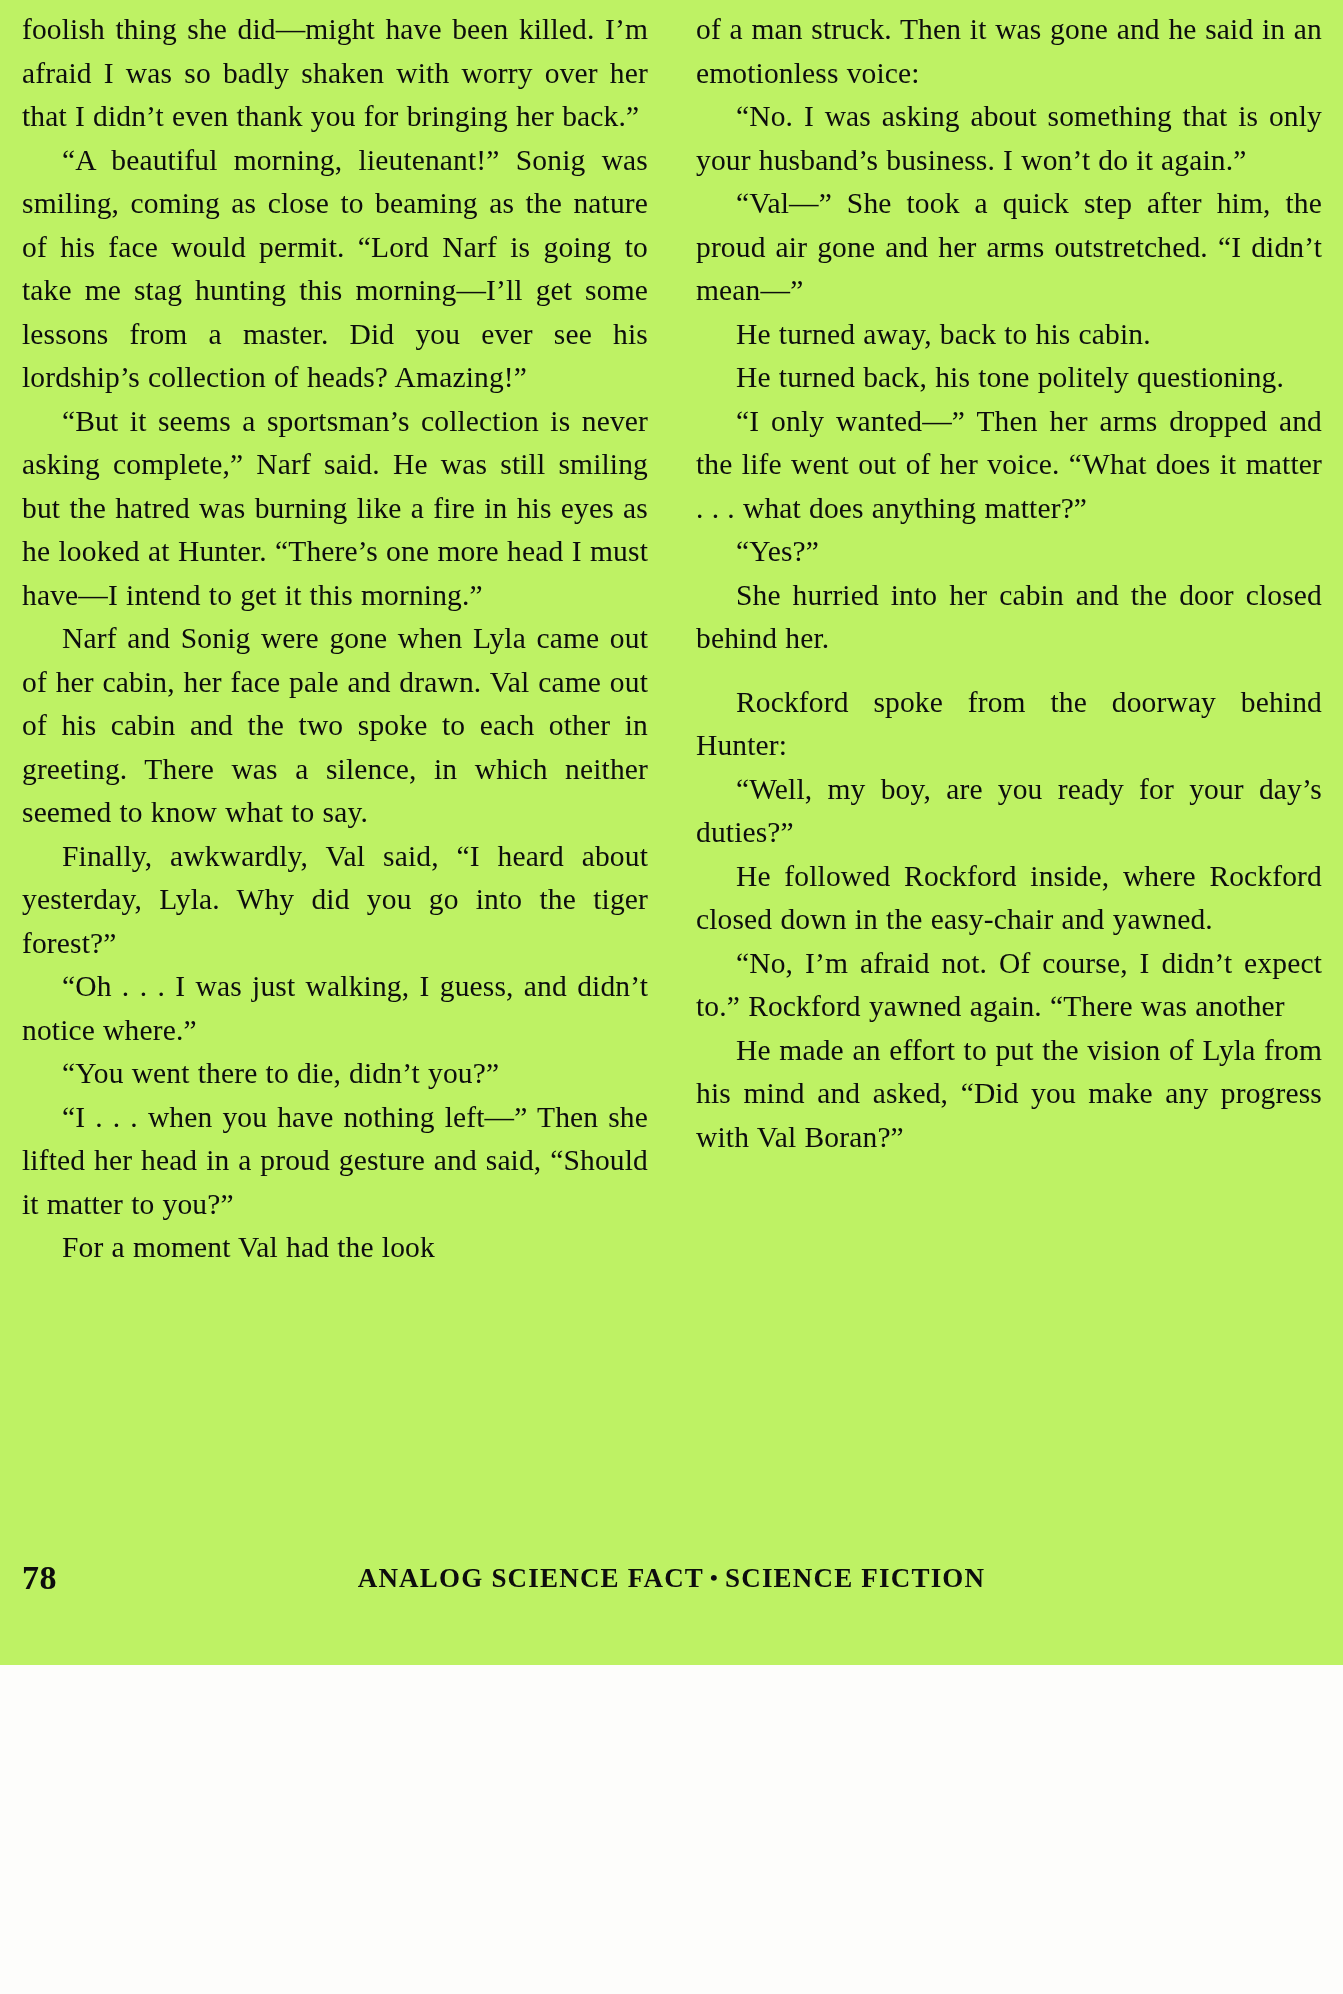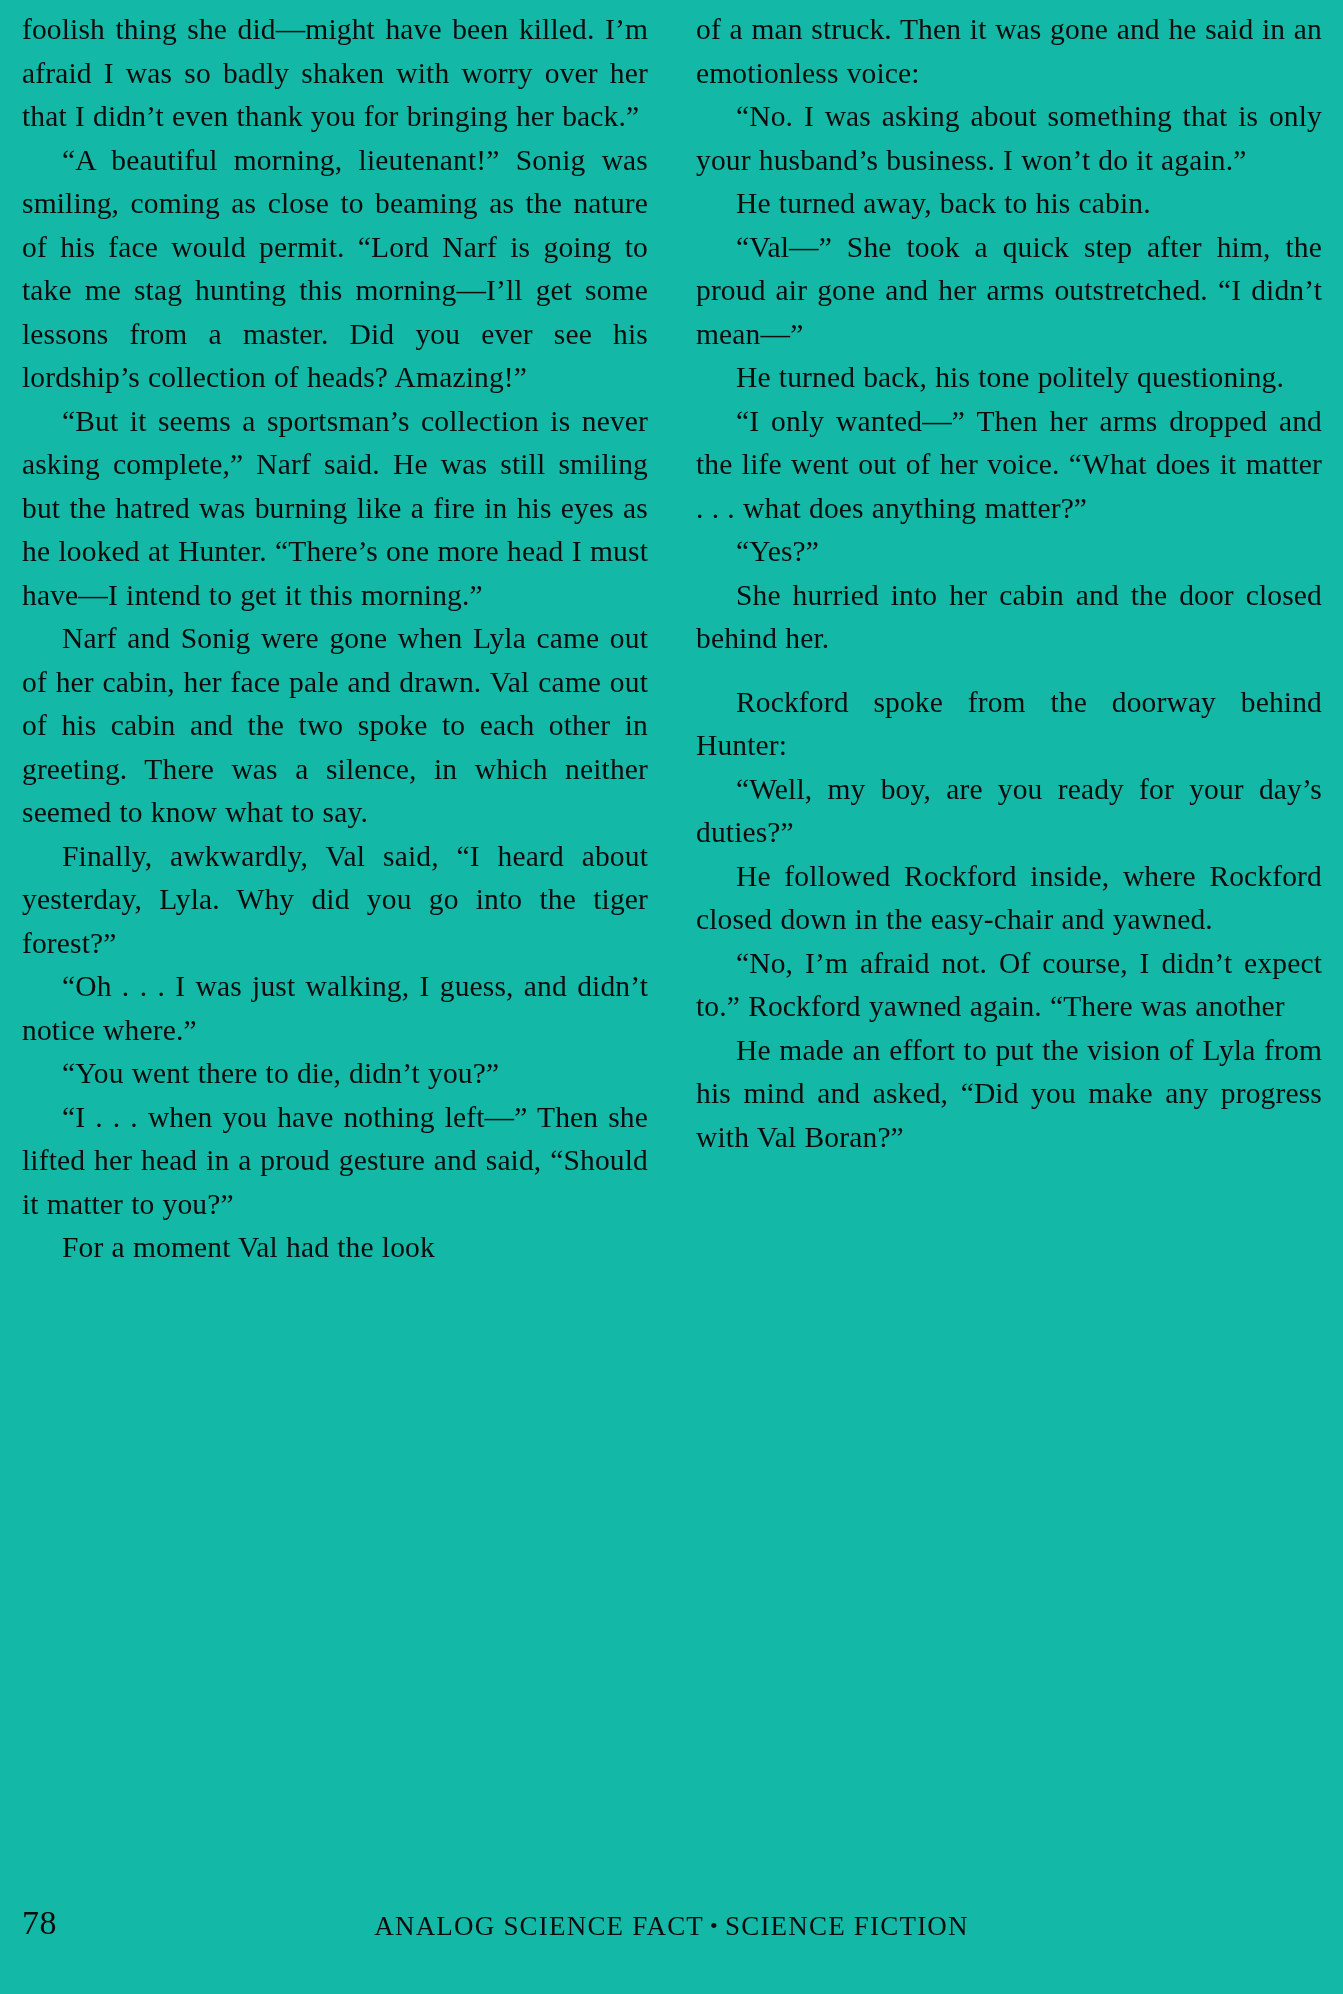--- a/index.html
+++ b/index.html
@@ -12,22 +12,22 @@
     height: 1994px;
     font-family: "Liberation Serif", serif;
     color: #111;
     position: relative;
     overflow: hidden;
   }
   .page {
     position: absolute;
     left: 0; top: 0;
     width: 1343px;
-    height: 1994px;
-    background: #14b8a6;
+    height: 1665px;
+    background: #bef264;
   }
   .columns {
     position: absolute;
     left: 22px;
     top: 8px;
     width: 1300px;
     height: 1860px;
     display: flex;
     gap: 48px;
   }
@@ -49,24 +49,25 @@
   .col p.noindent {
     text-indent: 0;
   }
   .col p.gap {
     margin-top: 20px;
   }
   .footer {
     position: absolute;
     left: 22px;
     right: 22px;
-    bottom: 52px;
+    bottom: 67px;
     height: 40px;
     display: flex;
-    align-items: flex-end;
+    align-items: center;
+    font-weight: bold;
   }
   .folio {
     font-size: 34px;
     font-family: "Liberation Serif", serif;
     color: #0d0d0d;
     letter-spacing: 0.5px;
   }
   .running-head {
     position: absolute;
     left: 0; right: 0;
@@ -98,22 +99,22 @@
       <p>Finally, awkwardly, Val said, “I heard about yesterday, Lyla. Why did you go into the tiger forest?”</p>
       <p>“Oh . . . I was just walking, I guess, and didn’t notice where.”</p>
       <p>“You went there to die, didn’t you?”</p>
       <p>“I . . . when you have nothing left—” Then she lifted her head in a proud gesture and said, “Should it matter to you?”</p>
       <p>For a moment Val had the look</p>
     </div>
 
     <div class="col">
       <p class="noindent">of a man struck. Then it was gone and he said in an emotionless voice:</p>
       <p>“No. I was asking about something that is only your husband’s business. I won’t do it again.”</p>
+      <p>“Val—” She took a quick step after him, the proud air gone and her arms outstretched. “I didn’t mean—”</p>
       <p>He turned away, back to his cabin.</p>
-      <p>“Val—” She took a quick step after him, the proud air gone and her arms outstretched. “I didn’t mean—”</p>
       <p>He turned back, his tone politely questioning.</p>
       <p>“I only wanted—” Then her arms dropped and the life went out of her voice. “What does it matter . . . what does anything matter?”</p>
       <p>“Yes?”</p>
       <p>She hurried into her cabin and the door closed behind her.</p>
       <p class="gap">Rockford spoke from the doorway behind Hunter:</p>
       <p>“Well, my boy, are you ready for your day’s duties?”</p>
       <p>He followed Rockford inside, where Rockford closed down in the easy-chair and yawned.</p>
       <p>“No, I’m afraid not. Of course, I didn’t expect to.” Rockford yawned again. “There was another</p>
       <p>He made an effort to put the vision of Lyla from his mind and asked, “Did you make any progress with Val Boran?”</p>
     </div>

